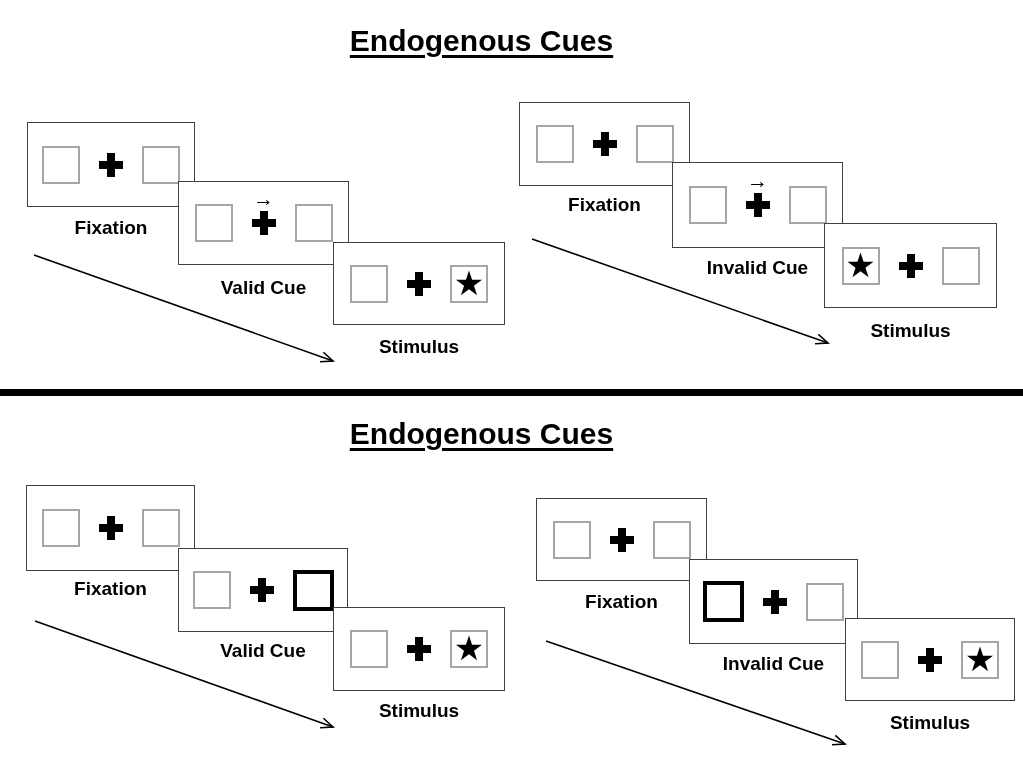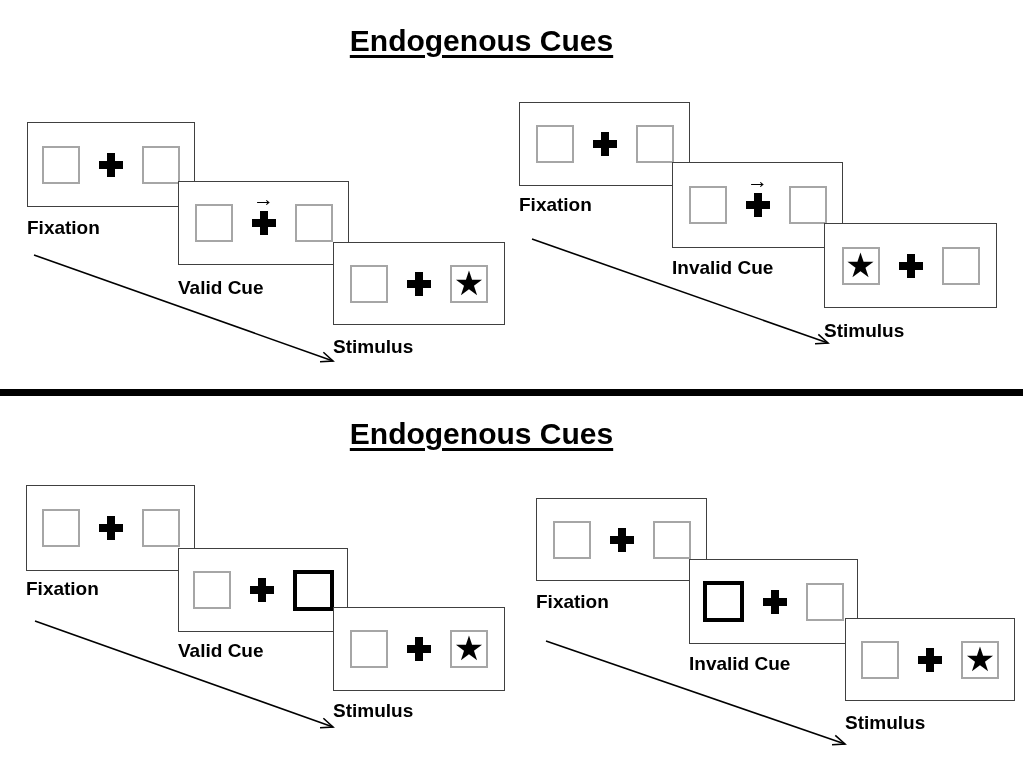--- a/index.html
+++ b/index.html
@@ -28,21 +28,21 @@
   .star{font-size:34px;line-height:34px;color:#000;transform:translateY(-1px);}
   .plus-wrap{position:relative;width:30px;height:24px;display:flex;align-items:center;justify-content:center;flex:0 0 auto;}
   .plus{position:relative;width:24px;height:24px;}
   .plus::before{content:"";position:absolute;left:8px;top:0;width:8px;height:24px;background:#000;}
   .plus::after{content:"";position:absolute;left:0;top:8px;width:24px;height:8px;background:#000;}
   .cue-arrow{
     position:absolute;top:-22px;left:50%;transform:translateX(-50%);
     font-size:21px;line-height:20px;color:#000;font-weight:normal;white-space:nowrap;
   }
   .plabel{
-    position:absolute;text-align:left;font-weight:bold;font-size:19px;
+    position:absolute;text-align:center;font-weight:bold;font-size:19px;
     line-height:24px;color:#000;z-index:3;
   }
   
   .g1-fix{left:27px;top:122px;width:168px;height:85px}
   .g1-cue{left:178px;top:181px;width:171px;height:84px}
   .g1-stim{left:333px;top:242px;width:172px;height:83px}
   .g1-lfix{left:27px;top:216px;width:168px}
   .g1-lcue{left:178px;top:276px;width:171px}
   .g1-lstim{left:333px;top:335px;width:172px}
   

